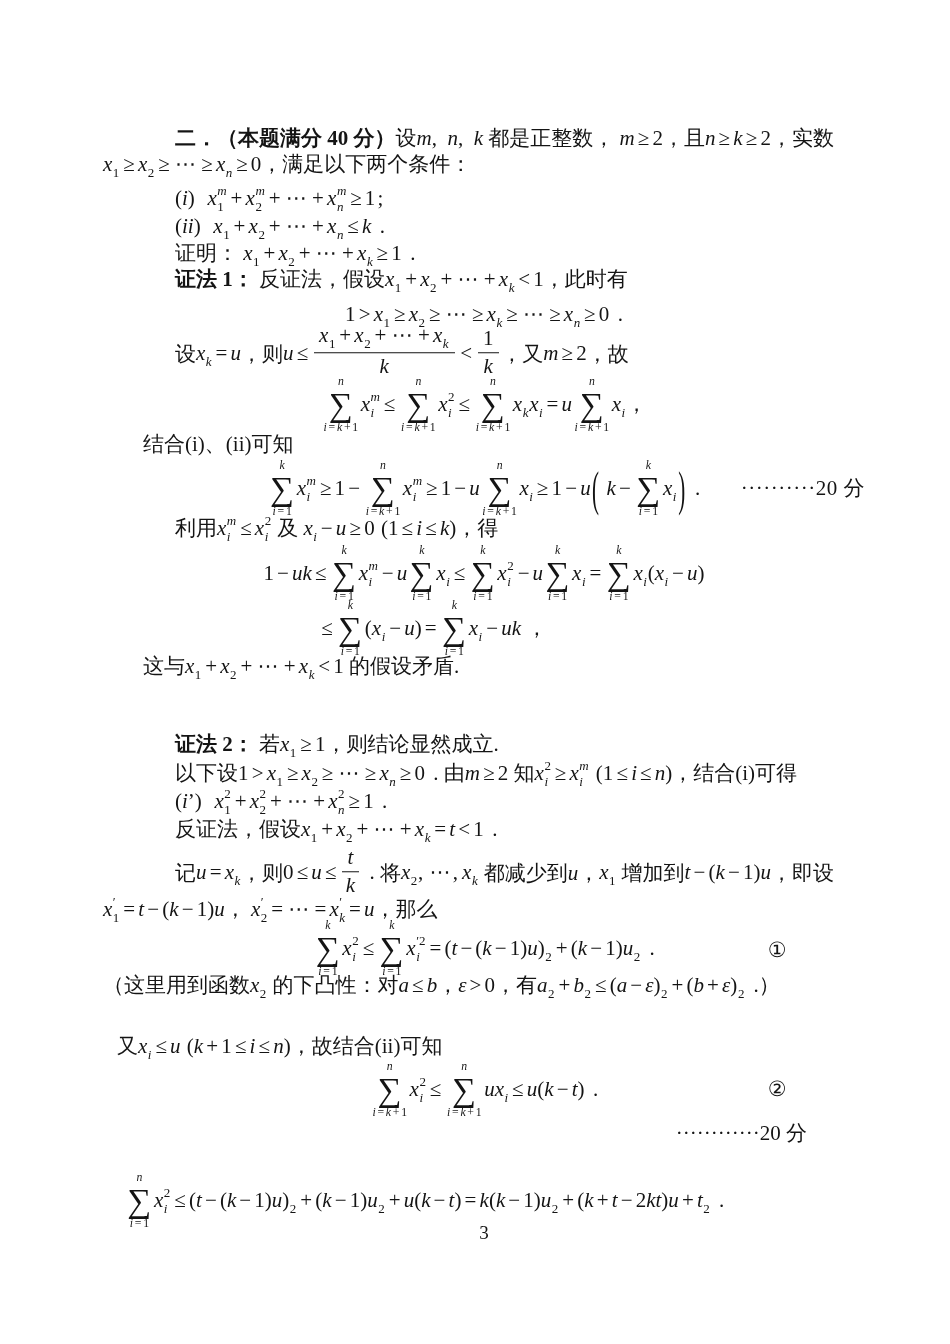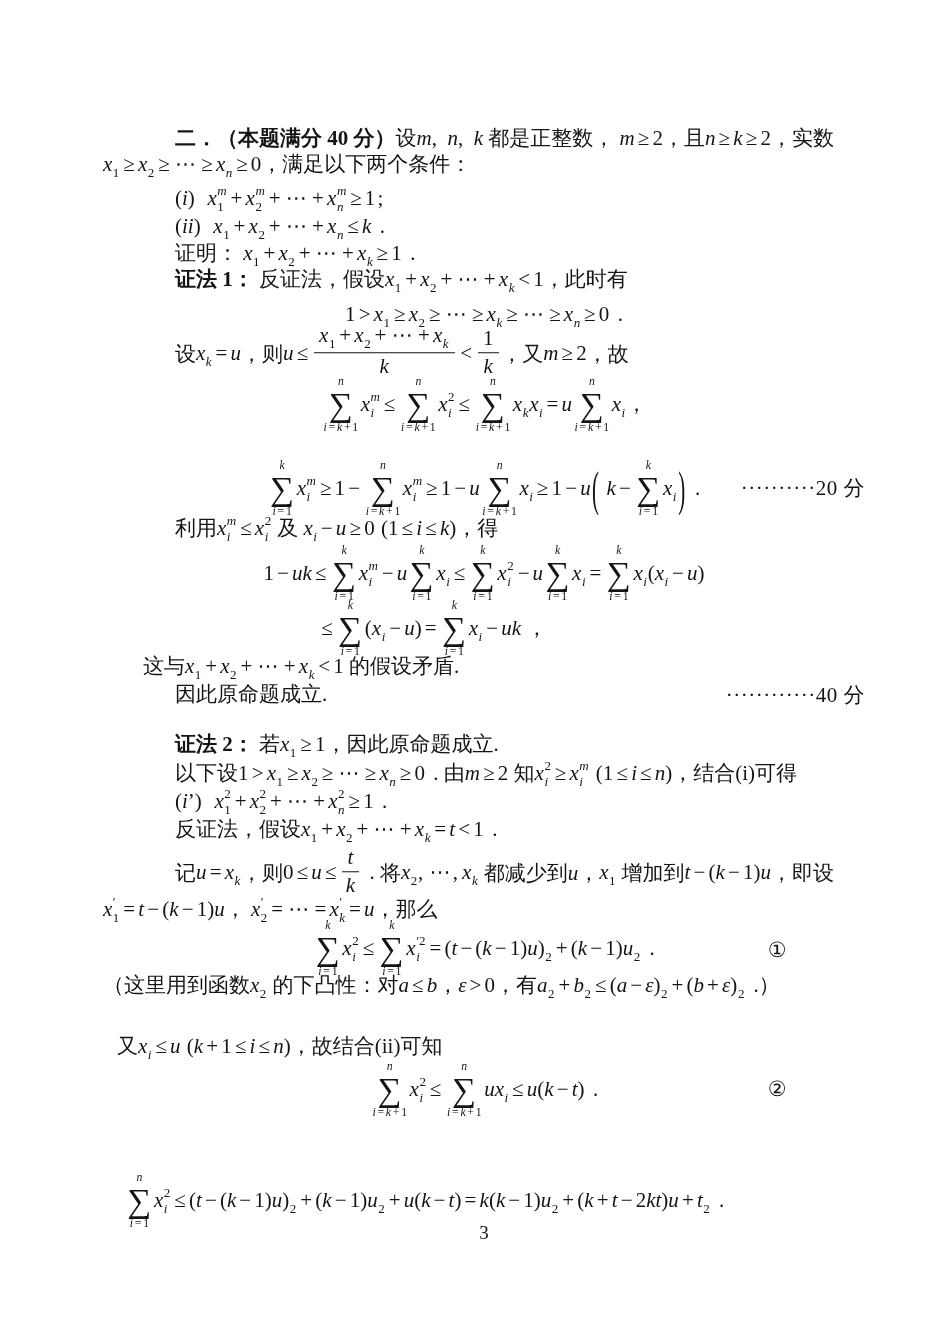--- a/index.html
+++ b/index.html
@@ -53,32 +53,33 @@
   <div class="docbody" id="doc">
       <div class="line" style="top: 127px; padding-left: 72px;"><span class="txt bold">二．（本题满分 40 分）</span><span class="txt">设</span><span class="math"><span class="mi">m</span><span class="mc">,</span><span class="sp"></span><span class="mi">n</span><span class="mc">,</span><span class="sp"></span><span class="mi">k</span></span><span class="txt"> 都是正整数， </span><span class="math"><span class="mi">m</span><span class="mo">≥</span><span class="mn">2</span></span><span class="txt">，且</span><span class="math"><span class="mi">n</span><span class="mo">≥</span><span class="mi">k</span><span class="mo">≥</span><span class="mn">2</span></span><span class="txt">，实数</span></div>
       <div class="line" style="top: 153px;"><span class="math"><span class="mi">x</span><span class="ss"><span class="sup"></span><span class="sub"><span class="mn">1</span></span></span><span class="mo">≥</span><span class="mi">x</span><span class="ss"><span class="sup"></span><span class="sub"><span class="mn">2</span></span></span><span class="mo">≥</span><span class="md">⋯</span><span class="mo">≥</span><span class="mi">x</span><span class="ss"><span class="sup"></span><span class="sub"><span class="mi">n</span></span></span><span class="mo">≥</span><span class="mn">0</span></span><span class="txt">，满足以下两个条件：</span></div>
       <div class="line" style="top: 187px; padding-left: 72px;"><span class="math"><span class="mn">(</span><span class="mi">i</span><span class="mn">)</span><span class="sp"></span><span class="sp"></span><span class="mi">x</span><span class="ss"><span class="sup"><span class="mi">m</span></span><span class="sub"><span class="mn">1</span></span></span><span class="mo">+</span><span class="mi">x</span><span class="ss"><span class="sup"><span class="mi">m</span></span><span class="sub"><span class="mn">2</span></span></span><span class="mo">+</span><span class="md">⋯</span><span class="mo">+</span><span class="mi">x</span><span class="ss"><span class="sup"><span class="mi">m</span></span><span class="sub"><span class="mi">n</span></span></span><span class="mo">≥</span><span class="mn">1</span><span class="mp">;</span></span></div>
       <div class="line" style="top: 215px; padding-left: 72px;"><span class="math"><span class="mn">(</span><span class="mi">i</span><span class="mi">i</span><span class="mn">)</span><span class="sp"></span><span class="sp"></span><span class="mi">x</span><span class="ss"><span class="sup"></span><span class="sub"><span class="mn">1</span></span></span><span class="mo">+</span><span class="mi">x</span><span class="ss"><span class="sup"></span><span class="sub"><span class="mn">2</span></span></span><span class="mo">+</span><span class="md">⋯</span><span class="mo">+</span><span class="mi">x</span><span class="ss"><span class="sup"></span><span class="sub"><span class="mi">n</span></span></span><span class="mo">≤</span><span class="mi">k</span><span class="sp"></span><span class="mp">.</span></span></div>
       <div class="line" style="top: 242px; padding-left: 72px;"><span class="txt">证明： </span><span class="math"><span class="mi">x</span><span class="ss"><span class="sup"></span><span class="sub"><span class="mn">1</span></span></span><span class="mo">+</span><span class="mi">x</span><span class="ss"><span class="sup"></span><span class="sub"><span class="mn">2</span></span></span><span class="mo">+</span><span class="md">⋯</span><span class="mo">+</span><span class="mi">x</span><span class="ss"><span class="sup"></span><span class="sub"><span class="mi">k</span></span></span><span class="mo">≥</span><span class="mn">1</span><span class="sp"></span><span class="mp">.</span></span></div>
       <div class="line" style="top: 268px; padding-left: 72px;"><span class="txt bold">证法 1： </span><span class="txt">反证法，假设</span><span class="math"><span class="mi">x</span><span class="ss"><span class="sup"></span><span class="sub"><span class="mn">1</span></span></span><span class="mo">+</span><span class="mi">x</span><span class="ss"><span class="sup"></span><span class="sub"><span class="mn">2</span></span></span><span class="mo">+</span><span class="md">⋯</span><span class="mo">+</span><span class="mi">x</span><span class="ss"><span class="sup"></span><span class="sub"><span class="mi">k</span></span></span><span class="mo">&lt;</span><span class="mn">1</span></span><span class="txt">，此时有</span></div>
       <div class="line center" style="top: 303px;"><span class="math"><span class="mn">1</span><span class="mo">&gt;</span><span class="mi">x</span><span class="ss"><span class="sup"></span><span class="sub"><span class="mn">1</span></span></span><span class="mo">≥</span><span class="mi">x</span><span class="ss"><span class="sup"></span><span class="sub"><span class="mn">2</span></span></span><span class="mo">≥</span><span class="md">⋯</span><span class="mo">≥</span><span class="mi">x</span><span class="ss"><span class="sup"></span><span class="sub"><span class="mi">k</span></span></span><span class="mo">≥</span><span class="md">⋯</span><span class="mo">≥</span><span class="mi">x</span><span class="ss"><span class="sup"></span><span class="sub"><span class="mi">n</span></span></span><span class="mo">≥</span><span class="mn">0</span><span class="sp"></span><span class="mp">.</span></span></div>
       <div class="line" style="top: 338px; padding-left: 72px;"><span class="txt">设</span><span class="math"><span class="mi">x</span><span class="ss"><span class="sup"></span><span class="sub"><span class="mi">k</span></span></span><span class="mo">=</span><span class="mi">u</span></span><span class="txt">，则</span><span class="math"><span class="mi">u</span><span class="mo">≤</span><span class="frac"><span class="fnum"><span class="mi">x</span><span class="ss"><span class="sup"></span><span class="sub"><span class="mn">1</span></span></span><span class="mo">+</span><span class="mi">x</span><span class="ss"><span class="sup"></span><span class="sub"><span class="mn">2</span></span></span><span class="mo">+</span><span class="md">⋯</span><span class="mo">+</span><span class="mi">x</span><span class="ss"><span class="sup"></span><span class="sub"><span class="mi">k</span></span></span></span><span class="fden"><span class="mi">k</span></span></span><span class="mo">&lt;</span><span class="frac"><span class="fnum"><span class="mn">1</span></span><span class="fden"><span class="mi">k</span></span></span></span><span class="txt">，又</span><span class="math"><span class="mi">m</span><span class="mo">≥</span><span class="mn">2</span></span><span class="txt">，故</span></div>
       <div class="line center" style="top: 393px;"><span class="math"><span class="sum"><span class="lim"><span class="mi">n</span></span><span class="sig">∑</span><span class="lim"><span class="mi">i</span><span class="mo">=</span><span class="mi">k</span><span class="mo">+</span><span class="mn">1</span></span></span><span class="mi">x</span><span class="ss"><span class="sup"><span class="mi">m</span></span><span class="sub"><span class="mi">i</span></span></span><span class="mo">≤</span><span class="sum"><span class="lim"><span class="mi">n</span></span><span class="sig">∑</span><span class="lim"><span class="mi">i</span><span class="mo">=</span><span class="mi">k</span><span class="mo">+</span><span class="mn">1</span></span></span><span class="mi">x</span><span class="ss"><span class="sup"><span class="mn">2</span></span><span class="sub"><span class="mi">i</span></span></span><span class="mo">≤</span><span class="sum"><span class="lim"><span class="mi">n</span></span><span class="sig">∑</span><span class="lim"><span class="mi">i</span><span class="mo">=</span><span class="mi">k</span><span class="mo">+</span><span class="mn">1</span></span></span><span class="mi">x</span><span class="ss"><span class="sup"></span><span class="sub"><span class="mi">k</span></span></span><span class="mi">x</span><span class="ss"><span class="sup"></span><span class="sub"><span class="mi">i</span></span></span><span class="mo">=</span><span class="mi">u</span><span class="sum"><span class="lim"><span class="mi">n</span></span><span class="sig">∑</span><span class="lim"><span class="mi">i</span><span class="mo">=</span><span class="mi">k</span><span class="mo">+</span><span class="mn">1</span></span></span><span class="mi">x</span><span class="ss"><span class="sup"></span><span class="sub"><span class="mi">i</span></span></span></span><span class="txt">，</span></div>
+      <div class="line" style="top: 433px; padding-left: 40px;"><span class="txt">结合(i)、(ii)可知</span></div>
       <div class="line center" style="top: 477px;"><span class="math"><span class="sum"><span class="lim"><span class="mi">k</span></span><span class="sig">∑</span><span class="lim"><span class="mi">i</span><span class="mo">=</span><span class="mn">1</span></span></span><span class="mi">x</span><span class="ss"><span class="sup"><span class="mi">m</span></span><span class="sub"><span class="mi">i</span></span></span><span class="mo">≥</span><span class="mn">1</span><span class="mo">−</span><span class="sum"><span class="lim"><span class="mi">n</span></span><span class="sig">∑</span><span class="lim"><span class="mi">i</span><span class="mo">=</span><span class="mi">k</span><span class="mo">+</span><span class="mn">1</span></span></span><span class="mi">x</span><span class="ss"><span class="sup"><span class="mi">m</span></span><span class="sub"><span class="mi">i</span></span></span><span class="mo">≥</span><span class="mn">1</span><span class="mo">−</span><span class="mi">u</span><span class="sum"><span class="lim"><span class="mi">n</span></span><span class="sig">∑</span><span class="lim"><span class="mi">i</span><span class="mo">=</span><span class="mi">k</span><span class="mo">+</span><span class="mn">1</span></span></span><span class="mi">x</span><span class="ss"><span class="sup"></span><span class="sub"><span class="mi">i</span></span></span><span class="mo">≥</span><span class="mn">1</span><span class="mo">−</span><span class="mi">u</span><span class="bp">(</span><span class="sp"></span><span class="mi">k</span><span class="mo">−</span><span class="sum"><span class="lim"><span class="mi">k</span></span><span class="sig">∑</span><span class="lim"><span class="mi">i</span><span class="mo">=</span><span class="mn">1</span></span></span><span class="mi">x</span><span class="ss"><span class="sup"></span><span class="sub"><span class="mi">i</span></span></span><span class="bp">)</span><span class="sp"></span><span class="mp">.</span></span><span class="rmark" style="right: 0px;">··········20 分</span></div>
       <div class="line" style="top: 517px; padding-left: 72px;"><span class="txt">利用</span><span class="math"><span class="mi">x</span><span class="ss"><span class="sup"><span class="mi">m</span></span><span class="sub"><span class="mi">i</span></span></span><span class="mo">≤</span><span class="mi">x</span><span class="ss"><span class="sup"><span class="mn">2</span></span><span class="sub"><span class="mi">i</span></span></span></span><span class="txt"> 及 </span><span class="math"><span class="mi">x</span><span class="ss"><span class="sup"></span><span class="sub"><span class="mi">i</span></span></span><span class="mo">−</span><span class="mi">u</span><span class="mo">≥</span><span class="mn">0</span><span class="sp"></span><span class="mn">(</span><span class="mn">1</span><span class="mo">≤</span><span class="mi">i</span><span class="mo">≤</span><span class="mi">k</span><span class="mn">)</span></span><span class="txt">，得</span></div>
       <div class="line center" style="top: 562px;"><span class="math"><span class="mn">1</span><span class="mo">−</span><span class="mi">u</span><span class="mi">k</span><span class="mo">≤</span><span class="sum"><span class="lim"><span class="mi">k</span></span><span class="sig">∑</span><span class="lim"><span class="mi">i</span><span class="mo">=</span><span class="mn">1</span></span></span><span class="mi">x</span><span class="ss"><span class="sup"><span class="mi">m</span></span><span class="sub"><span class="mi">i</span></span></span><span class="mo">−</span><span class="mi">u</span><span class="sum"><span class="lim"><span class="mi">k</span></span><span class="sig">∑</span><span class="lim"><span class="mi">i</span><span class="mo">=</span><span class="mn">1</span></span></span><span class="mi">x</span><span class="ss"><span class="sup"></span><span class="sub"><span class="mi">i</span></span></span><span class="mo">≤</span><span class="sum"><span class="lim"><span class="mi">k</span></span><span class="sig">∑</span><span class="lim"><span class="mi">i</span><span class="mo">=</span><span class="mn">1</span></span></span><span class="mi">x</span><span class="ss"><span class="sup"><span class="mn">2</span></span><span class="sub"><span class="mi">i</span></span></span><span class="mo">−</span><span class="mi">u</span><span class="sum"><span class="lim"><span class="mi">k</span></span><span class="sig">∑</span><span class="lim"><span class="mi">i</span><span class="mo">=</span><span class="mn">1</span></span></span><span class="mi">x</span><span class="ss"><span class="sup"></span><span class="sub"><span class="mi">i</span></span></span><span class="mo">=</span><span class="sum"><span class="lim"><span class="mi">k</span></span><span class="sig">∑</span><span class="lim"><span class="mi">i</span><span class="mo">=</span><span class="mn">1</span></span></span><span class="mi">x</span><span class="ss"><span class="sup"></span><span class="sub"><span class="mi">i</span></span></span><span class="mn">(</span><span class="mi">x</span><span class="ss"><span class="sup"></span><span class="sub"><span class="mi">i</span></span></span><span class="mo">−</span><span class="mi">u</span><span class="mn">)</span></span></div>
       <div class="line" style="top: 617px; padding-left: 215px;"><span class="math"><span class="mo">≤</span><span class="sum"><span class="lim"><span class="mi">k</span></span><span class="sig">∑</span><span class="lim"><span class="mi">i</span><span class="mo">=</span><span class="mn">1</span></span></span><span class="mn">(</span><span class="mi">x</span><span class="ss"><span class="sup"></span><span class="sub"><span class="mi">i</span></span></span><span class="mo">−</span><span class="mi">u</span><span class="mn">)</span><span class="mo">=</span><span class="sum"><span class="lim"><span class="mi">k</span></span><span class="sig">∑</span><span class="lim"><span class="mi">i</span><span class="mo">=</span><span class="mn">1</span></span></span><span class="mi">x</span><span class="ss"><span class="sup"></span><span class="sub"><span class="mi">i</span></span></span><span class="mo">−</span><span class="mi">u</span><span class="mi">k</span></span><span class="txt"> ，</span></div>
       <div class="line" style="top: 655px; padding-left: 40px;"><span class="txt">这与</span><span class="math"><span class="mi">x</span><span class="ss"><span class="sup"></span><span class="sub"><span class="mn">1</span></span></span><span class="mo">+</span><span class="mi">x</span><span class="ss"><span class="sup"></span><span class="sub"><span class="mn">2</span></span></span><span class="mo">+</span><span class="md">⋯</span><span class="mo">+</span><span class="mi">x</span><span class="ss"><span class="sup"></span><span class="sub"><span class="mi">k</span></span></span><span class="mo">&lt;</span><span class="mn">1</span></span><span class="txt"> 的假设矛盾.</span></div>
-      <div class="line" style="top: 683px; padding-left: 72px;"><span class="txt">因此原命题成立.</span><span class="rmark" style="right: 0px;">············40 分</span></div>
-      <div class="line" style="top: 733px; padding-left: 72px;"><span class="txt bold">证法 2： </span><span class="txt">若</span><span class="math"><span class="mi">x</span><span class="ss"><span class="sup"></span><span class="sub"><span class="mn">1</span></span></span><span class="mo">≥</span><span class="mn">1</span></span><span class="txt">，因此原命题成立.</span></div>
+      <div class="line" style="top: 733px; padding-left: 72px;"><span class="txt bold">证法 2： </span><span class="txt">若</span><span class="math"><span class="mi">x</span><span class="ss"><span class="sup"></span><span class="sub"><span class="mn">1</span></span></span><span class="mo">≥</span><span class="mn">1</span></span><span class="txt">，则结论显然成立.</span></div>
       <div class="line" style="top: 762px; padding-left: 72px;"><span class="txt">以下设</span><span class="math"><span class="mn">1</span><span class="mo">&gt;</span><span class="mi">x</span><span class="ss"><span class="sup"></span><span class="sub"><span class="mn">1</span></span></span><span class="mo">≥</span><span class="mi">x</span><span class="ss"><span class="sup"></span><span class="sub"><span class="mn">2</span></span></span><span class="mo">≥</span><span class="md">⋯</span><span class="mo">≥</span><span class="mi">x</span><span class="ss"><span class="sup"></span><span class="sub"><span class="mi">n</span></span></span><span class="mo">≥</span><span class="mn">0</span><span class="sp"></span><span class="mp">.</span></span><span class="txt"> 由</span><span class="math"><span class="mi">m</span><span class="mo">≥</span><span class="mn">2</span></span><span class="txt"> 知</span><span class="math"><span class="mi">x</span><span class="ss"><span class="sup"><span class="mn">2</span></span><span class="sub"><span class="mi">i</span></span></span><span class="mo">≥</span><span class="mi">x</span><span class="ss"><span class="sup"><span class="mi">m</span></span><span class="sub"><span class="mi">i</span></span></span><span class="sp"></span><span class="mn">(</span><span class="mn">1</span><span class="mo">≤</span><span class="mi">i</span><span class="mo">≤</span><span class="mi">n</span><span class="mn">)</span></span><span class="txt">，结合(i)可得</span></div>
       <div class="line" style="top: 790px; padding-left: 72px;"><span class="math"><span class="mn">(</span><span class="mi">i</span><span class="mn">’</span><span class="mn">)</span><span class="sp"></span><span class="sp"></span><span class="mi">x</span><span class="ss"><span class="sup"><span class="mn">2</span></span><span class="sub"><span class="mn">1</span></span></span><span class="mo">+</span><span class="mi">x</span><span class="ss"><span class="sup"><span class="mn">2</span></span><span class="sub"><span class="mn">2</span></span></span><span class="mo">+</span><span class="md">⋯</span><span class="mo">+</span><span class="mi">x</span><span class="ss"><span class="sup"><span class="mn">2</span></span><span class="sub"><span class="mi">n</span></span></span><span class="mo">≥</span><span class="mn">1</span><span class="sp"></span><span class="mp">.</span></span></div>
       <div class="line" style="top: 818px; padding-left: 72px;"><span class="txt">反证法，假设</span><span class="math"><span class="mi">x</span><span class="ss"><span class="sup"></span><span class="sub"><span class="mn">1</span></span></span><span class="mo">+</span><span class="mi">x</span><span class="ss"><span class="sup"></span><span class="sub"><span class="mn">2</span></span></span><span class="mo">+</span><span class="md">⋯</span><span class="mo">+</span><span class="mi">x</span><span class="ss"><span class="sup"></span><span class="sub"><span class="mi">k</span></span></span><span class="mo">=</span><span class="mi">t</span><span class="mo">&lt;</span><span class="mn">1</span><span class="sp"></span><span class="mp">.</span></span></div>
       <div class="line" style="top: 860px; padding-left: 72px;"><span class="txt">记</span><span class="math"><span class="mi">u</span><span class="mo">=</span><span class="mi">x</span><span class="ss"><span class="sup"></span><span class="sub"><span class="mi">k</span></span></span></span><span class="txt">，则</span><span class="math"><span class="mn">0</span><span class="mo">≤</span><span class="mi">u</span><span class="mo">≤</span><span class="frac"><span class="fnum"><span class="mi">t</span></span><span class="fden"><span class="mi">k</span></span></span><span class="sp"></span><span class="mp">.</span></span><span class="txt"> 将</span><span class="math"><span class="mi">x</span><span class="ss"><span class="sup"></span><span class="sub"><span class="mn">2</span></span></span><span class="mc">,</span><span class="md">⋯</span><span class="mc">,</span><span class="mi">x</span><span class="ss"><span class="sup"></span><span class="sub"><span class="mi">k</span></span></span></span><span class="txt"> 都减少到</span><span class="math"><span class="mi">u</span></span><span class="txt">，</span><span class="math"><span class="mi">x</span><span class="ss"><span class="sup"></span><span class="sub"><span class="mn">1</span></span></span></span><span class="txt"> 增加到</span><span class="math"><span class="mi">t</span><span class="mo">−</span><span class="mn">(</span><span class="mi">k</span><span class="mo">−</span><span class="mn">1</span><span class="mn">)</span><span class="mi">u</span></span><span class="txt">，即设</span></div>
       <div class="line" style="top: 898px;"><span class="math"><span class="mi">x</span><span class="ss"><span class="sup"><span class="mn">′</span></span><span class="sub"><span class="mn">1</span></span></span><span class="mo">=</span><span class="mi">t</span><span class="mo">−</span><span class="mn">(</span><span class="mi">k</span><span class="mo">−</span><span class="mn">1</span><span class="mn">)</span><span class="mi">u</span></span><span class="txt">， </span><span class="math"><span class="mi">x</span><span class="ss"><span class="sup"><span class="mn">′</span></span><span class="sub"><span class="mn">2</span></span></span><span class="mo">=</span><span class="md">⋯</span><span class="mo">=</span><span class="mi">x</span><span class="ss"><span class="sup"><span class="mn">′</span></span><span class="sub"><span class="mi">k</span></span></span><span class="mo">=</span><span class="mi">u</span></span><span class="txt">，那么</span></div>
       <div class="line center" style="top: 938px;"><span class="math"><span class="sum"><span class="lim"><span class="mi">k</span></span><span class="sig">∑</span><span class="lim"><span class="mi">i</span><span class="mo">=</span><span class="mn">1</span></span></span><span class="mi">x</span><span class="ss"><span class="sup"><span class="mn">2</span></span><span class="sub"><span class="mi">i</span></span></span><span class="mo">≤</span><span class="sum"><span class="lim"><span class="mi">k</span></span><span class="sig">∑</span><span class="lim"><span class="mi">i</span><span class="mo">=</span><span class="mn">1</span></span></span><span class="mi">x</span><span class="ss"><span class="sup"><span class="mn">′</span><span class="mn">2</span></span><span class="sub"><span class="mi">i</span></span></span><span class="mo">=</span><span class="mn">(</span><span class="mi">t</span><span class="mo">−</span><span class="mn">(</span><span class="mi">k</span><span class="mo">−</span><span class="mn">1</span><span class="mn">)</span><span class="mi">u</span><span class="mn">)</span><span class="ss"><span class="sup"><span class="mn">2</span></span><span class="sub"></span></span><span class="mo">+</span><span class="mn">(</span><span class="mi">k</span><span class="mo">−</span><span class="mn">1</span><span class="mn">)</span><span class="mi">u</span><span class="ss"><span class="sup"><span class="mn">2</span></span><span class="sub"></span></span><span class="sp"></span><span class="mp">.</span></span><span class="rmark" style="right: 78px;">①</span></div>
       <div class="line" style="top: 982px;"><span class="txt">（这里用到函数</span><span class="math"><span class="mi">x</span><span class="ss"><span class="sup"><span class="mn">2</span></span><span class="sub"></span></span></span><span class="txt"> 的下凸性：对</span><span class="math"><span class="mi">a</span><span class="mo">≤</span><span class="mi">b</span></span><span class="txt">，</span><span class="math"><span class="mi">ε</span><span class="mo">&gt;</span><span class="mn">0</span></span><span class="txt">，有</span><span class="math"><span class="mi">a</span><span class="ss"><span class="sup"><span class="mn">2</span></span><span class="sub"></span></span><span class="mo">+</span><span class="mi">b</span><span class="ss"><span class="sup"><span class="mn">2</span></span><span class="sub"></span></span><span class="mo">≤</span><span class="mn">(</span><span class="mi">a</span><span class="mo">−</span><span class="mi">ε</span><span class="mn">)</span><span class="ss"><span class="sup"><span class="mn">2</span></span><span class="sub"></span></span><span class="mo">+</span><span class="mn">(</span><span class="mi">b</span><span class="mo">+</span><span class="mi">ε</span><span class="mn">)</span><span class="ss"><span class="sup"><span class="mn">2</span></span><span class="sub"></span></span><span class="sp"></span><span class="mp">.</span></span><span class="txt">）</span></div>
       <div class="line" style="top: 1035px; padding-left: 14px;"><span class="txt">又</span><span class="math"><span class="mi">x</span><span class="ss"><span class="sup"></span><span class="sub"><span class="mi">i</span></span></span><span class="mo">≤</span><span class="mi">u</span><span class="sp"></span><span class="mn">(</span><span class="mi">k</span><span class="mo">+</span><span class="mn">1</span><span class="mo">≤</span><span class="mi">i</span><span class="mo">≤</span><span class="mi">n</span><span class="mn">)</span></span><span class="txt">，故结合(ii)可知</span></div>
       <div class="line center" style="top: 1078px;"><span class="math"><span class="sum"><span class="lim"><span class="mi">n</span></span><span class="sig">∑</span><span class="lim"><span class="mi">i</span><span class="mo">=</span><span class="mi">k</span><span class="mo">+</span><span class="mn">1</span></span></span><span class="mi">x</span><span class="ss"><span class="sup"><span class="mn">2</span></span><span class="sub"><span class="mi">i</span></span></span><span class="mo">≤</span><span class="sum"><span class="lim"><span class="mi">n</span></span><span class="sig">∑</span><span class="lim"><span class="mi">i</span><span class="mo">=</span><span class="mi">k</span><span class="mo">+</span><span class="mn">1</span></span></span><span class="mi">u</span><span class="mi">x</span><span class="ss"><span class="sup"></span><span class="sub"><span class="mi">i</span></span></span><span class="mo">≤</span><span class="mi">u</span><span class="mn">(</span><span class="mi">k</span><span class="mo">−</span><span class="mi">t</span><span class="mn">)</span><span class="sp"></span><span class="mp">.</span></span><span class="rmark" style="right: 78px;">②</span></div>
+      <div class="line right" style="top: 1122px; padding-right: 58px;"><span class="txt">············20 分</span></div>
       <div class="line" style="top: 1190px; padding-left: 22px;"><span class="math"><span class="sum"><span class="lim"><span class="mi">n</span></span><span class="sig">∑</span><span class="lim"><span class="mi">i</span><span class="mo">=</span><span class="mn">1</span></span></span><span class="mi">x</span><span class="ss"><span class="sup"><span class="mn">2</span></span><span class="sub"><span class="mi">i</span></span></span><span class="mo">≤</span><span class="mn">(</span><span class="mi">t</span><span class="mo">−</span><span class="mn">(</span><span class="mi">k</span><span class="mo">−</span><span class="mn">1</span><span class="mn">)</span><span class="mi">u</span><span class="mn">)</span><span class="ss"><span class="sup"><span class="mn">2</span></span><span class="sub"></span></span><span class="mo">+</span><span class="mn">(</span><span class="mi">k</span><span class="mo">−</span><span class="mn">1</span><span class="mn">)</span><span class="mi">u</span><span class="ss"><span class="sup"><span class="mn">2</span></span><span class="sub"></span></span><span class="mo">+</span><span class="mi">u</span><span class="mn">(</span><span class="mi">k</span><span class="mo">−</span><span class="mi">t</span><span class="mn">)</span><span class="mo">=</span><span class="mi">k</span><span class="mn">(</span><span class="mi">k</span><span class="mo">−</span><span class="mn">1</span><span class="mn">)</span><span class="mi">u</span><span class="ss"><span class="sup"><span class="mn">2</span></span><span class="sub"></span></span><span class="mo">+</span><span class="mn">(</span><span class="mi">k</span><span class="mo">+</span><span class="mi">t</span><span class="mo">−</span><span class="mn">2</span><span class="mi">k</span><span class="mi">t</span><span class="mn">)</span><span class="mi">u</span><span class="mo">+</span><span class="mi">t</span><span class="ss"><span class="sup"><span class="mn">2</span></span><span class="sub"></span></span><span class="sp"></span><span class="mp">.</span></span></div>
     </div>
   <div class="footer">3</div>
 </div>
 
 </body></html>

